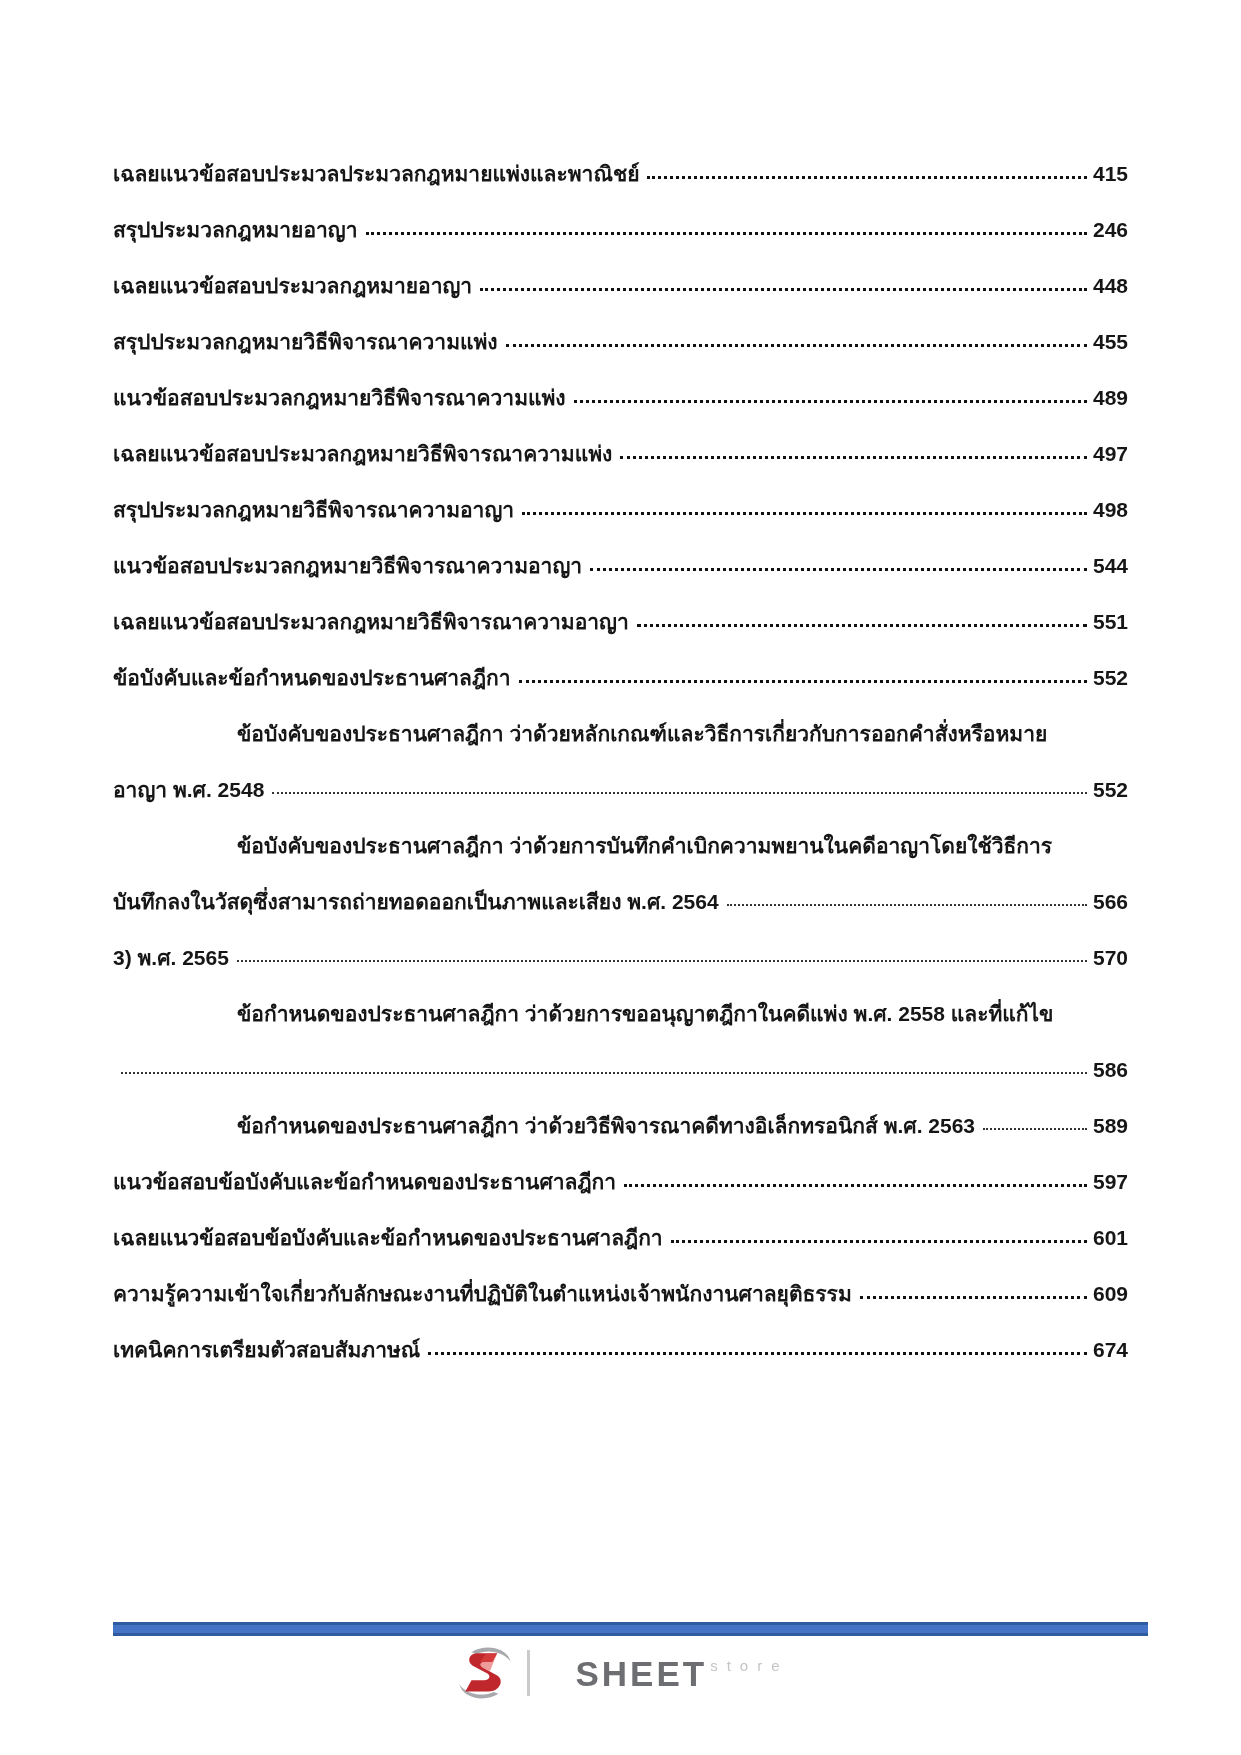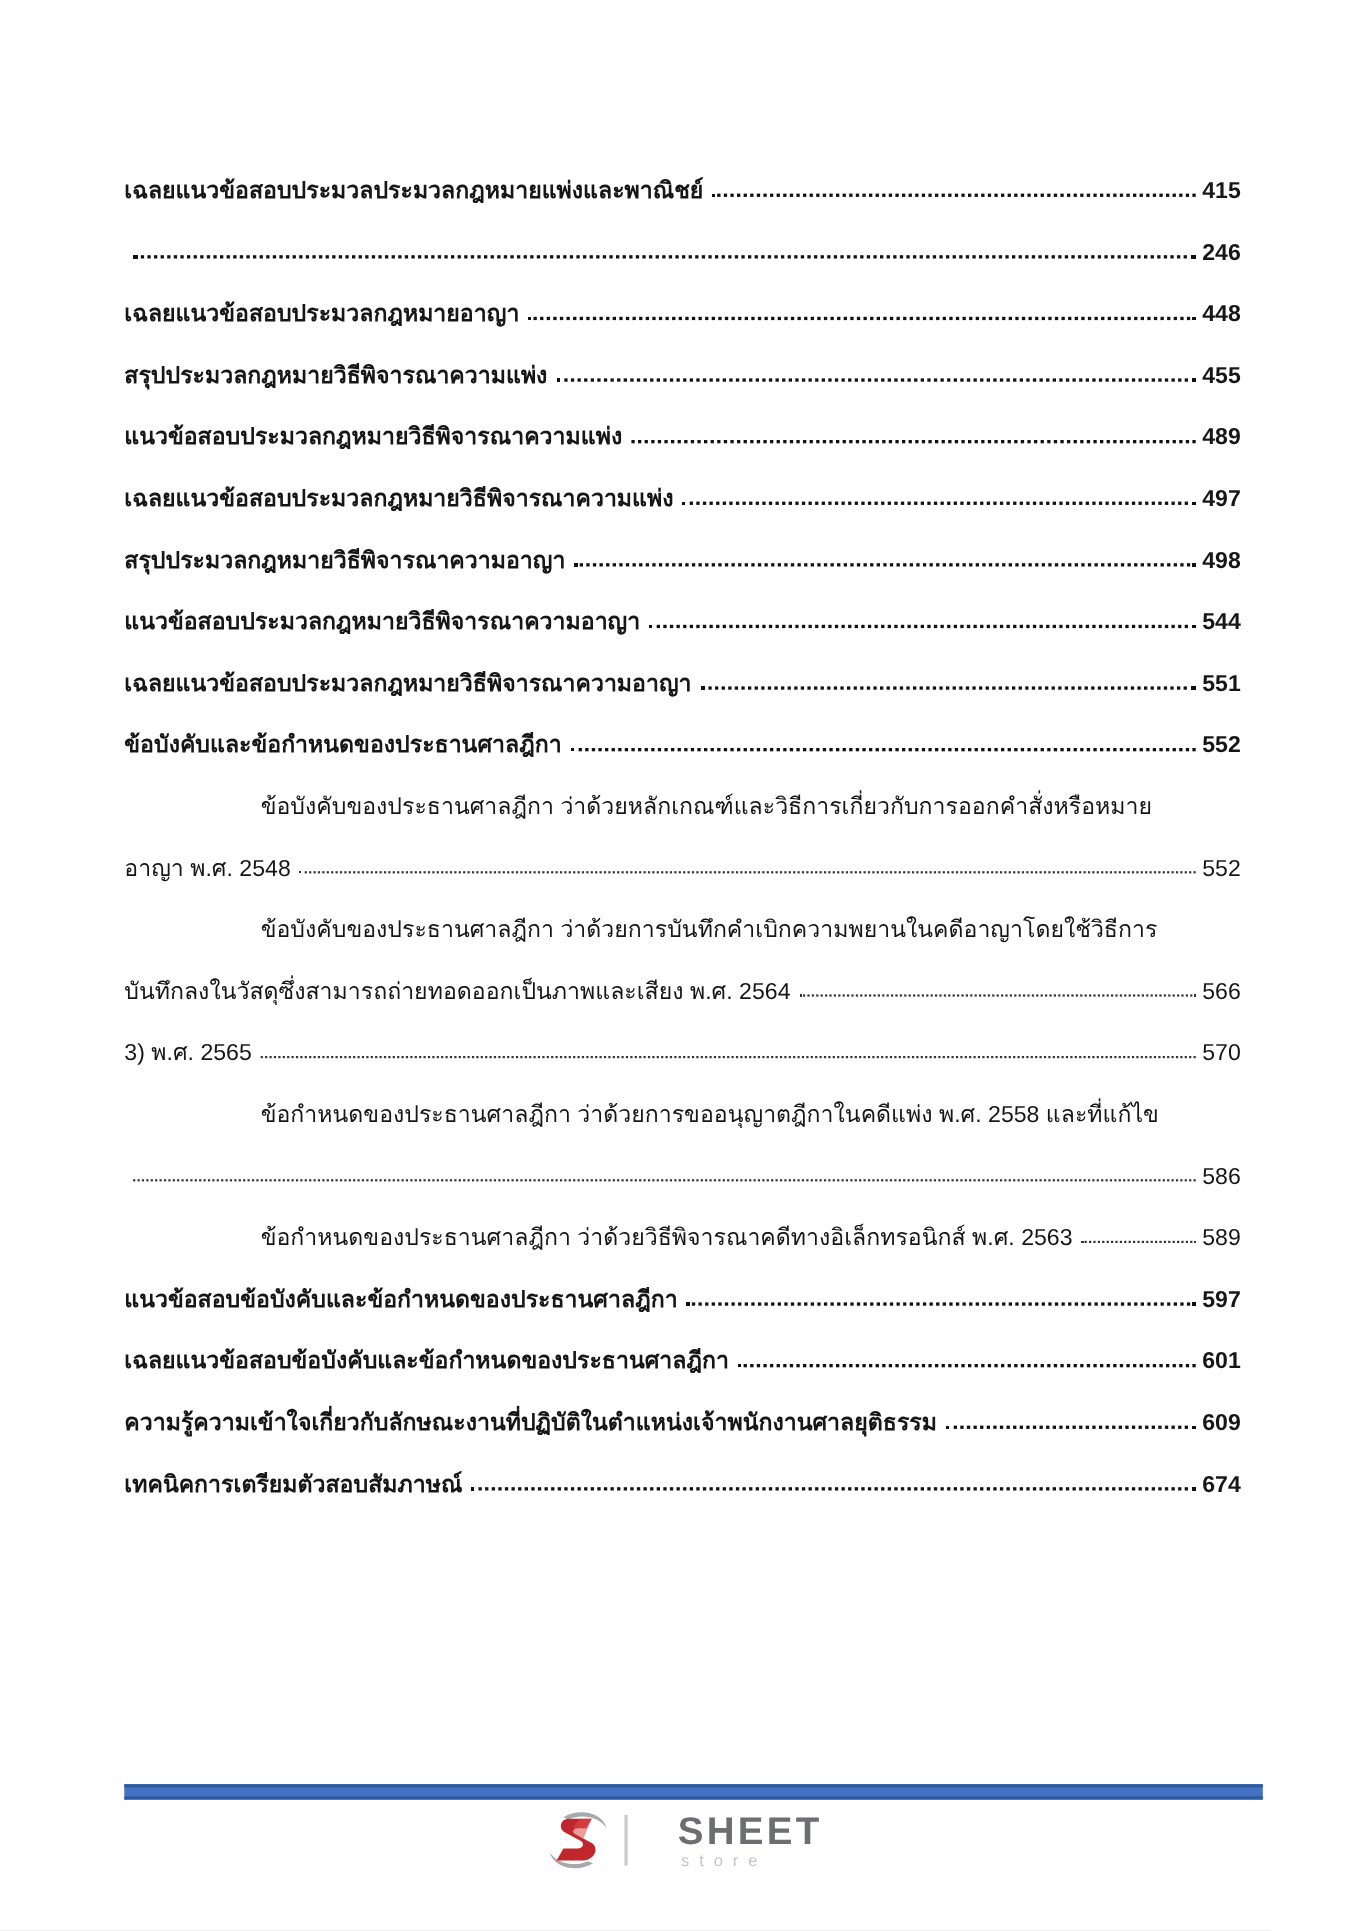--- a/index.html
+++ b/index.html
@@ -22,21 +22,21 @@
     align-items:flex-end;
     height:56px;
     font-size:21px;
     white-space:nowrap;
   }
   .row .t{
     flex:0 0 auto;
     line-height:1.2;
   }
   .row.main{font-weight:bold;}
-  .row.sub{font-weight:normal;}
+  .row.sub{font-weight:bold;}
   .row .indent{padding-left:124px;}
   .leader{
     flex:1 1 auto;
     min-width:12px;
     border-bottom:3px dotted #111;
     margin:0 6px 7px 8px;
   }
   .row.sub .leader{
     border-bottom:2px dotted #333;
     margin-bottom:8px;
@@ -60,21 +60,21 @@
     display:flex;
     align-items:center;
     gap:10px;
   }
   .logo-icon{width:64px;height:54px;flex:0 0 auto;}
   .logo-divider{
     width:3px;height:46px;
     background:#c9cacc;
     flex:0 0 auto;
   }
-  .logo-text{display:flex;flex-direction:column;line-height:1;margin-left:36px;}
+  .logo-text{display:flex;flex-direction:row;line-height:1;margin-left:36px;}
   .logo-brand{
     font-size:35px;
     font-weight:bold;
     letter-spacing:3px;
   }
   .logo-sub{
     font-size:15px;
     letter-spacing:9px;
     margin-top:2px;
     padding-left:3px;
@@ -85,20 +85,21 @@
 
 <div class="page">
 
   <div class="toc">
       <div class="row main">
         <span class="t">เฉลยแนวข้อสอบประมวลประมวลกฎหมายแพ่งและพาณิชย์</span>
         <span class="leader"></span>
         <span class="pg">415</span>
       </div>
       <div class="row main">
+        <span class="t">สรุปประมวลกฎหมายอาญา</span>
         <span class="leader"></span>
         <span class="pg">246</span>
       </div>
       <div class="row main">
         <span class="t">เฉลยแนวข้อสอบประมวลกฎหมายอาญา</span>
         <span class="leader"></span>
         <span class="pg">448</span>
       </div>
       <div class="row main">
         <span class="t">สรุปประมวลกฎหมายวิธีพิจารณาความแพ่ง</span>

